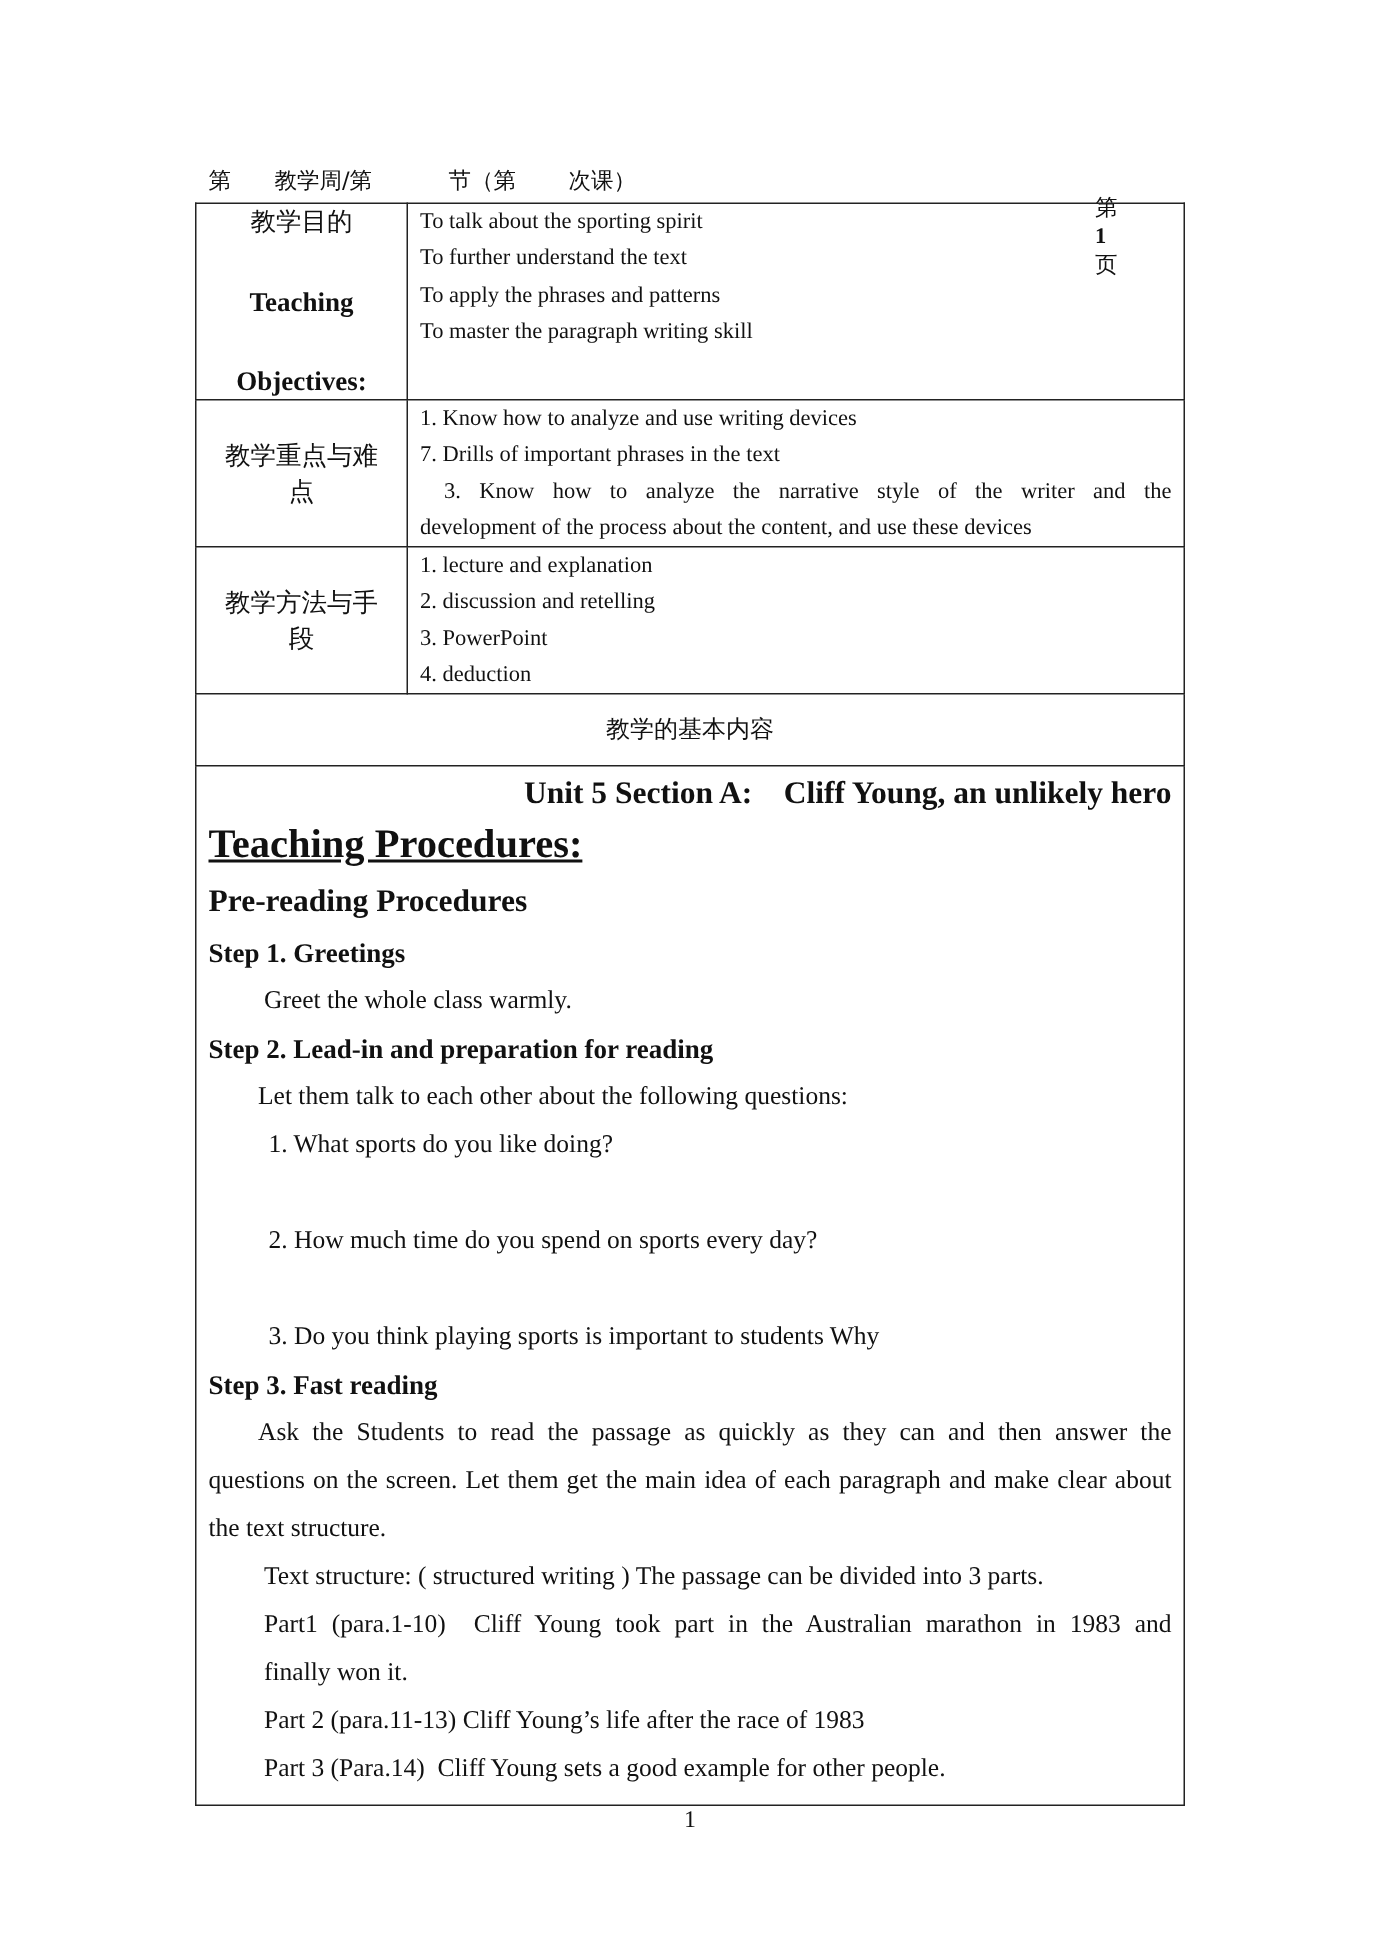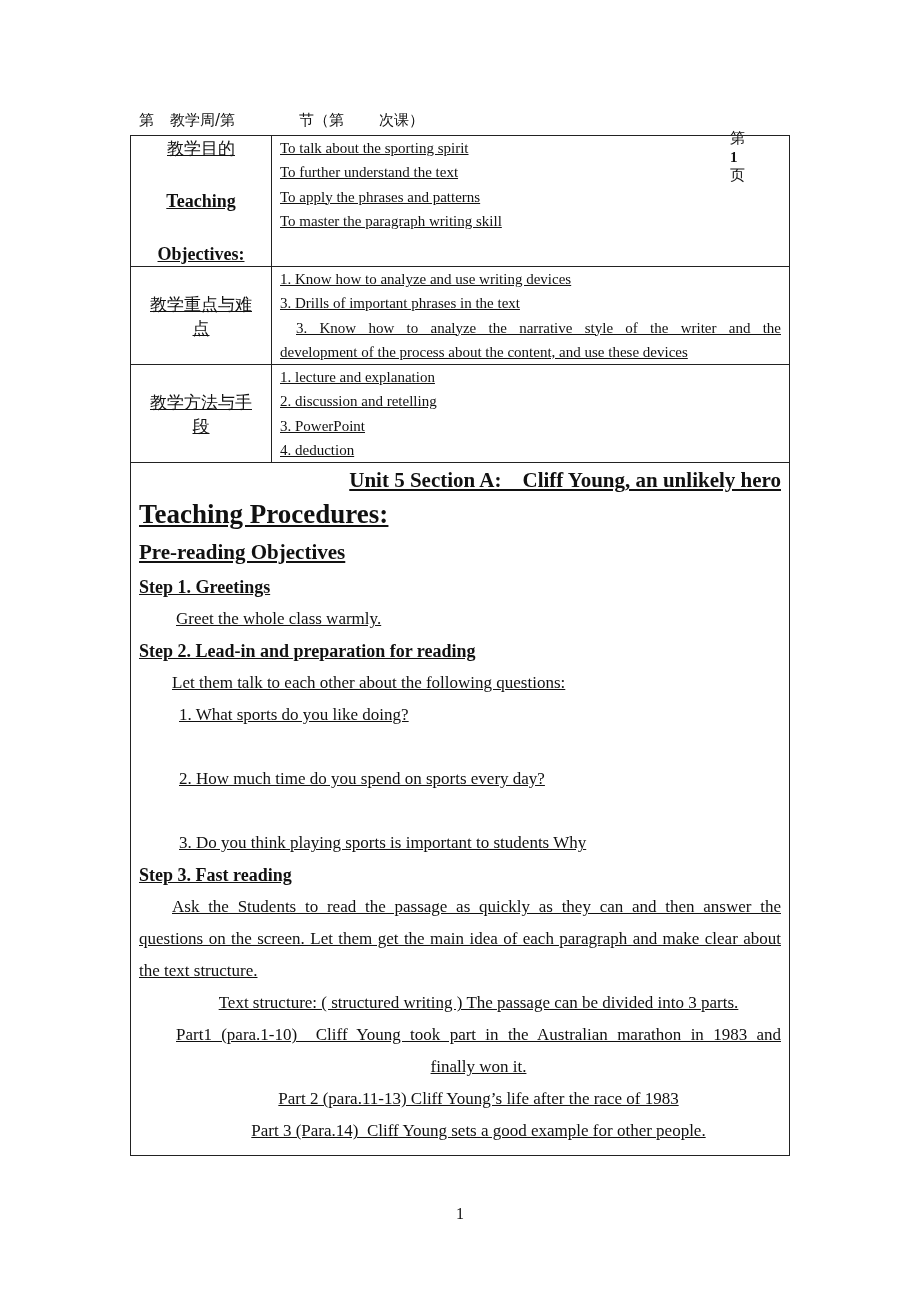--- a/index.html
+++ b/index.html
@@ -1,49 +1,49 @@
 <!DOCTYPE html>
 <html><head>
 <meta charset="utf-8">
 <style>
   html, body { margin: 0; padding: 0; background: #ffffff; }
   body { width: 920px; height: 1302px; position: relative; font-family: "Liberation Serif", "DejaVu Serif", serif; color: #111; }
   .header { position: absolute; left: 139px; top: 111px; width: 606px; height: 24px; font-size: 16px; }
   .header span { position: absolute; top: 0; white-space: pre; font-family: "DejaVu Sans", sans-serif; font-size: 15px; }
   .header .pg { right: 0; }
   .header .pg b { font-family: "Liberation Serif", serif; font-weight: bold; }
-  table.main { position: absolute; left: 130px; top: 135px; width: 660px; border-collapse: collapse; text-decoration: underline; }
+  table.main { position: absolute; left: 130px; top: 135px; width: 660px; border-collapse: collapse; }
   table.main td { border: 1px solid #222; vertical-align: top; padding: 0; }
   td.label { width: 140px; text-align: center; vertical-align: middle !important; font-size: 17px; line-height: 24px; }
   td.label .cn { font-family: "DejaVu Sans", sans-serif; font-size: 17px; }
   td.label .en { font-weight: bold; font-size: 18px; margin-top: 29px; }
   td.content { padding: 0 8px !important; font-size: 15px; line-height: 24.3px; }
   td.content .line { display: block; }
   td.center-head { text-align: center; vertical-align: middle !important; height: 47px; font-family: "DejaVu Sans", sans-serif; font-size: 16px; }
   td.body-cell { padding: 2px 8px 8px 8px !important; font-size: 17px; }
   .unit-title { text-align: right; font-weight: bold; font-size: 21px; line-height: 30px; margin-top: 0; }
   .proc { font-weight: bold; font-size: 27px; text-decoration: underline; line-height: 38px; }
   .pre { font-weight: bold; font-size: 21px; line-height: 38px; }
   .step { font-weight: bold; font-size: 18px; line-height: 32px; }
   .para { font-size: 17px; line-height: 32px; }
   .ind1 { padding-left: 37px; }
   .ind2 { padding-left: 33px; }
   .q { padding-left: 40px; }
   .gap { height: 32px; }
   .fast { text-indent: 33px; text-align: justify; font-size: 17px; line-height: 32px; }
-  .ts { padding-left: 37px; font-size: 17px; line-height: 32px; text-align: center; }
+  .ts { padding-left: 37px; font-size: 17px; line-height: 32px; }
   .ts.just { text-align: justify; text-align-last: justify; }
   .footer { position: absolute; left: 0; width: 920px; top: 1205px; text-align: center; font-size: 16px; }
 </style>
 </head>
 <body>
 
 <div class="header">
   <span style="left:0">第</span>
-  <span style="left:31px">教学周/第</span>
+  <span style="left:44px">教学周/第</span>
   <span style="left:160px">节（第</span>
   <span style="left:240px">次课）</span>
   <span class="pg">
     <span style="position:static">第</span>
     <b style="position:static">1</b>
     <span style="position:static">页</span>
   </span>
 </div>
 
 <table class="main">
@@ -61,42 +61,45 @@
       <span class="line">To master the paragraph writing skill</span>
     </td>
   </tr>
   <tr>
     <td class="label">
       <div class="cn">教学重点与难</div>
       <div class="cn">点</div>
     </td>
     <td class="content">
       <span class="line">1. Know how to analyze and use writing devices</span>
-      <span class="line">3. Drills of important phrases in the text</span>
+      <span class="line">7. Drills of important phrases in the text</span>
       <span class="line" style="text-align:justify;text-align-last:justify;margin-left:16px;">3. Know how to analyze the narrative style of the writer and the</span>
       <span class="line">development of the process about the content, and use these devices</span>
     </td>
   </tr>
   <tr>
     <td class="label">
       <div class="cn">教学方法与手</div>
       <div class="cn">段</div>
     </td>
     <td class="content">
       <span class="line">1. lecture and explanation</span>
       <span class="line">2. discussion and retelling</span>
       <span class="line">3. PowerPoint</span>
       <span class="line">4. deduction</span>
     </td>
   </tr>
   <tr>
+    <td colspan="2" class="center-head">教学的基本内容</td>
+  </tr>
+  <tr>
     <td colspan="2" class="body-cell">
       <div class="unit-title">Unit 5 Section A:&nbsp;&nbsp;&nbsp; Cliff Young, an unlikely hero</div>
       <div class="proc">Teaching Procedures:</div>
-      <div class="pre">Pre-reading Objectives</div>
+      <div class="pre">Pre-reading Procedures</div>
       <div class="step">Step 1. Greetings</div>
       <div class="para ind1">Greet the whole class warmly.</div>
       <div class="step">Step 2. Lead-in and preparation for reading</div>
       <div class="para ind2">Let them talk to each other about the following questions:</div>
       <div class="para q">1. What sports do you like doing?</div>
       <div class="gap"></div>
       <div class="para q">2. How much time do you spend on sports every day?</div>
       <div class="gap"></div>
       <div class="para q">3. Do you think playing sports is important to students Why</div>
       <div class="step">Step 3. Fast reading</div>

